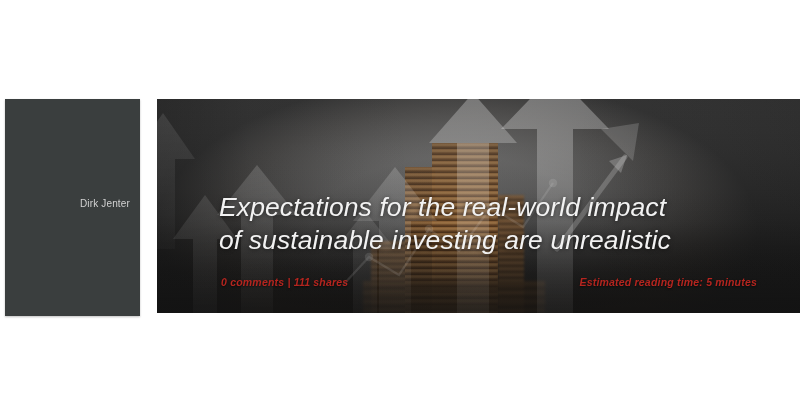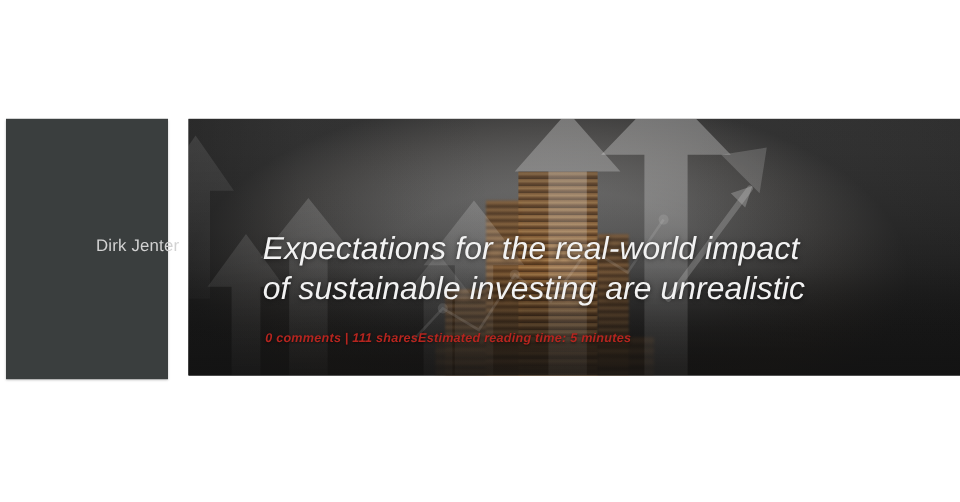--- a/index.html
+++ b/index.html
@@ -201,46 +201,46 @@
     text-shadow: 0 1px 4px rgba(0,0,0,0.55);
     white-space: pre-line;
   }
 
   #hero-meta-row {
     position: absolute;
     left: 64px;
     top: 177px;
     width: 560px;
     display: flex;
-    justify-content: flex-start;
+    justify-content: space-between;
     align-items: baseline;
   }
   .meta-text {
     color: #b5251f;
     font-size: 10.5px;
     font-weight: 700;
     letter-spacing: 0.2px;
     text-shadow: 0 1px 2px rgba(0,0,0,0.6);
     white-space: nowrap;
   }
   #reading-time-meta {
-    margin-right: 6px;
+    margin-right: 24px;
   }
 
   
   #byline-block {
     position: absolute;
     left: 80px;
     top: 198px;
     width: 62px;
     z-index: 5;
   }
   #author-name {
     color: #d2d2d2;
-    font-size: 14px;
+    font-size: 10px;
     line-height: 12px;
     letter-spacing: 0.15px;
     white-space: nowrap;
   }
   #publish-date {
     margin-top: 10px;
     color: #cfcfcf;
     font-size: 8.6px;
     line-height: 11px;
     letter-spacing: 0.15px;

